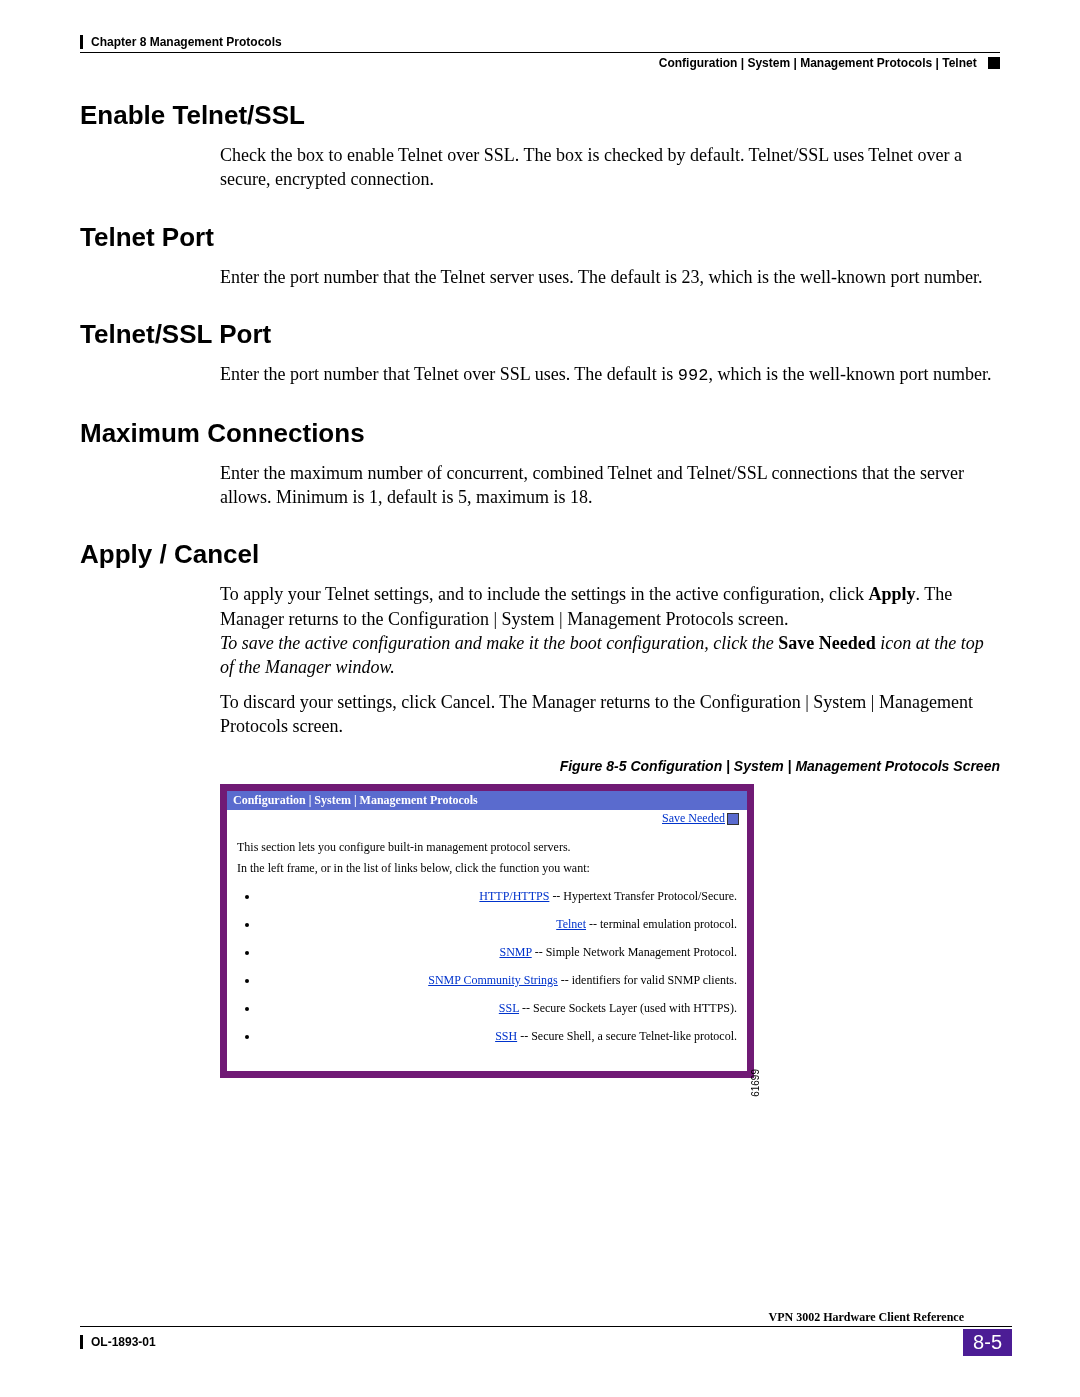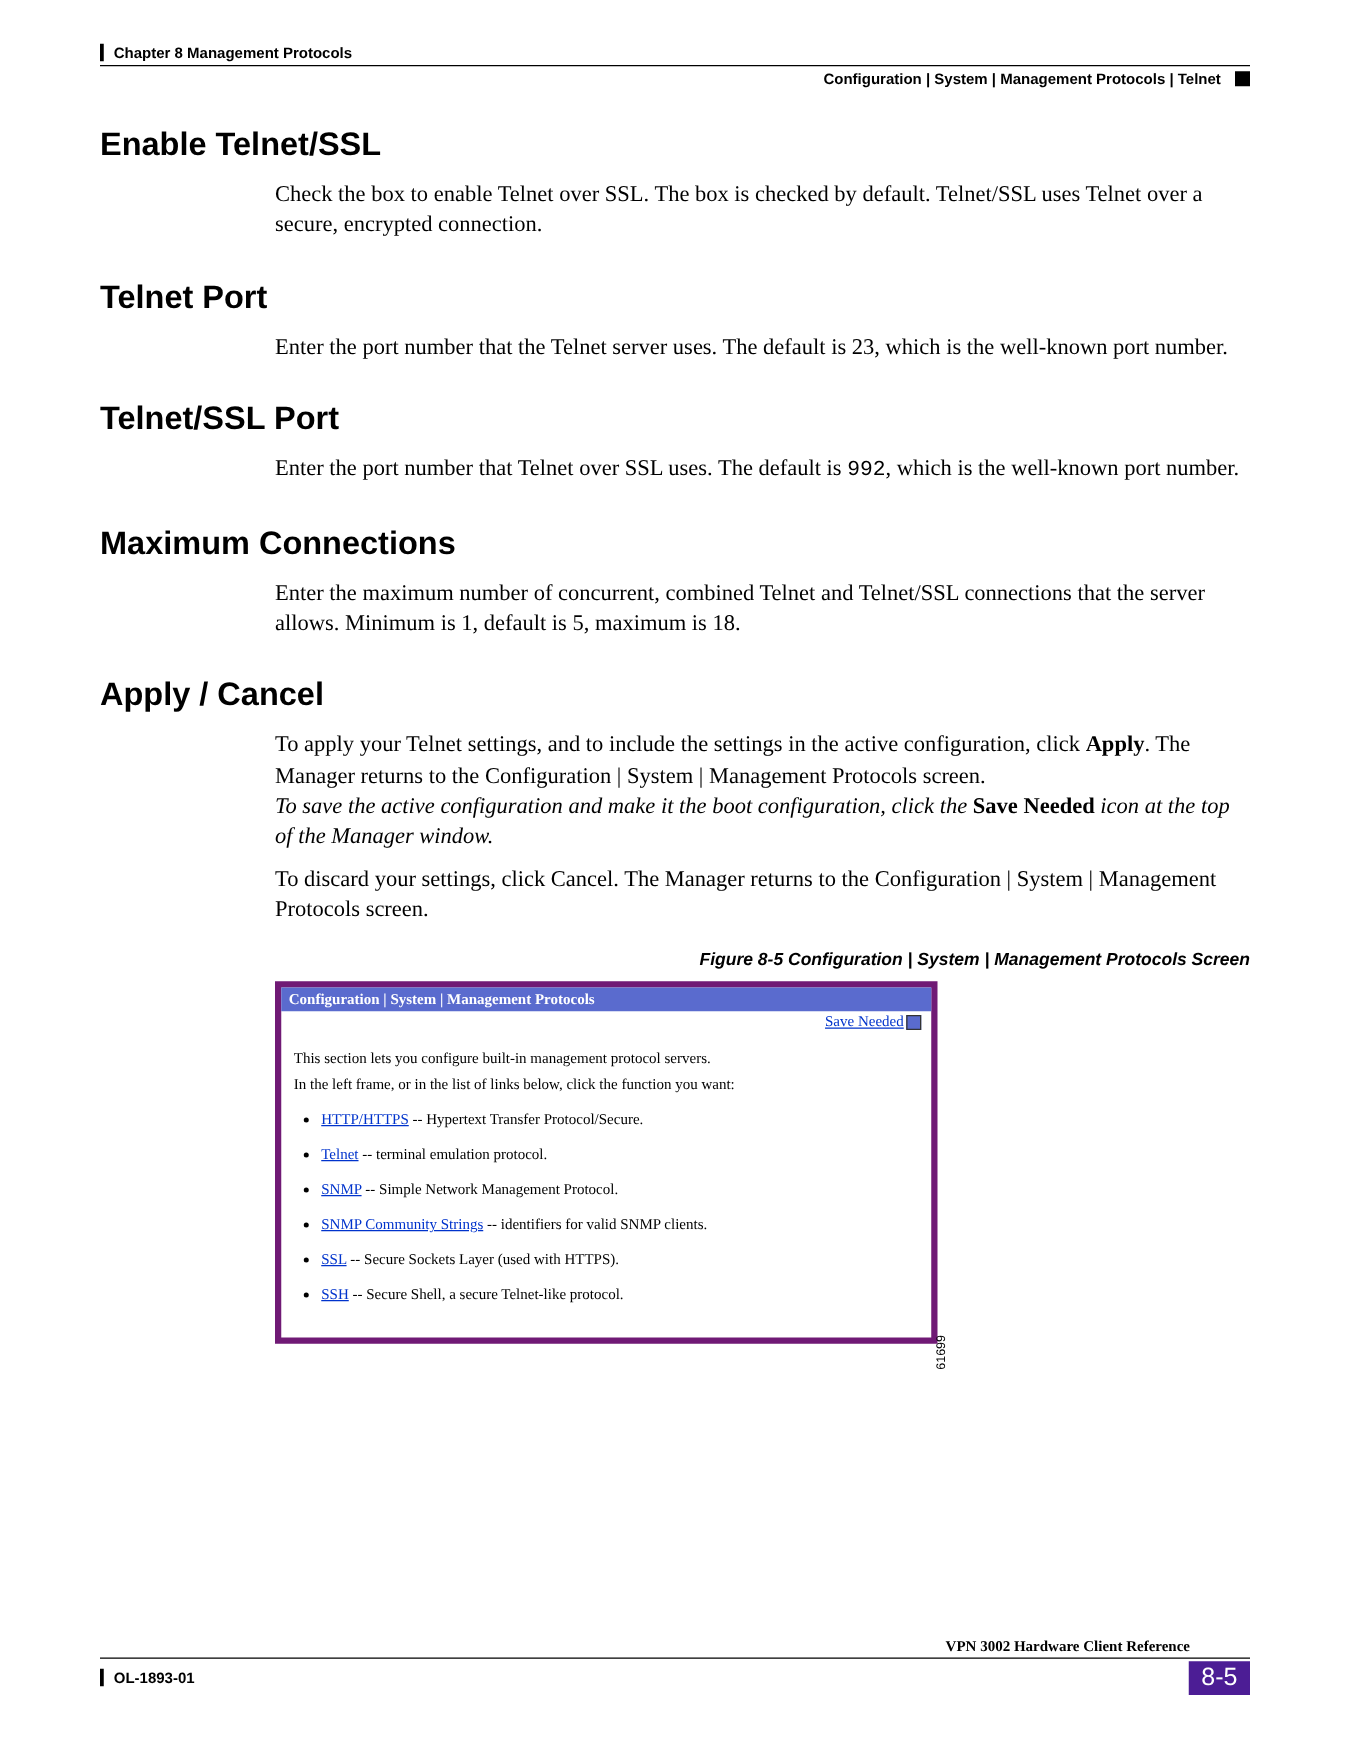--- a/index.html
+++ b/index.html
@@ -76,21 +76,21 @@
     font-size: 14px;
     font-weight: bold;
     font-style: italic;
     margin-top: 20px;
     margin-bottom: 10px;
     text-align: right;
   }
   .screenshot {
     margin-left: 140px;
     width: 520px;
-    border: 5px solid #701a75;
+    border: 7px solid #701a75;
     font-family: "Times New Roman", Times, serif;
     position: relative;
   }
   .ss-header {
     background: #5a6bce;
     color: #fff;
     font-size: 12px;
     font-weight: bold;
     padding: 2px 6px;
     position: relative;
@@ -121,38 +121,39 @@
   .ss-body p {
     margin: 6px 0;
   }
   .ss-body ul {
     margin: 8px 0 0 22px;
     padding: 0;
   }
   .ss-body li {
     font-size: 12px;
     margin: 13px 0;
+    text-align: right;
   }
   .ss-body a {
     color: #0033cc;
     text-decoration: underline;
   }
   .fig-code {
     position: absolute;
     right: -14px;
     bottom: 2px;
     font-size: 10px;
     font-family: Arial, sans-serif;
     transform: rotate(-90deg);
     transform-origin: right bottom;
   }
   .footer {
     position: absolute;
     left: 80px;
-    right: 80px;
+    right: 68px;
     bottom: 40px;
   }
   .footer-line {
     border: none;
     border-top: 1px solid #000;
     margin: 0;
   }
   .footer-row {
     position: relative;
     height: 30px;

